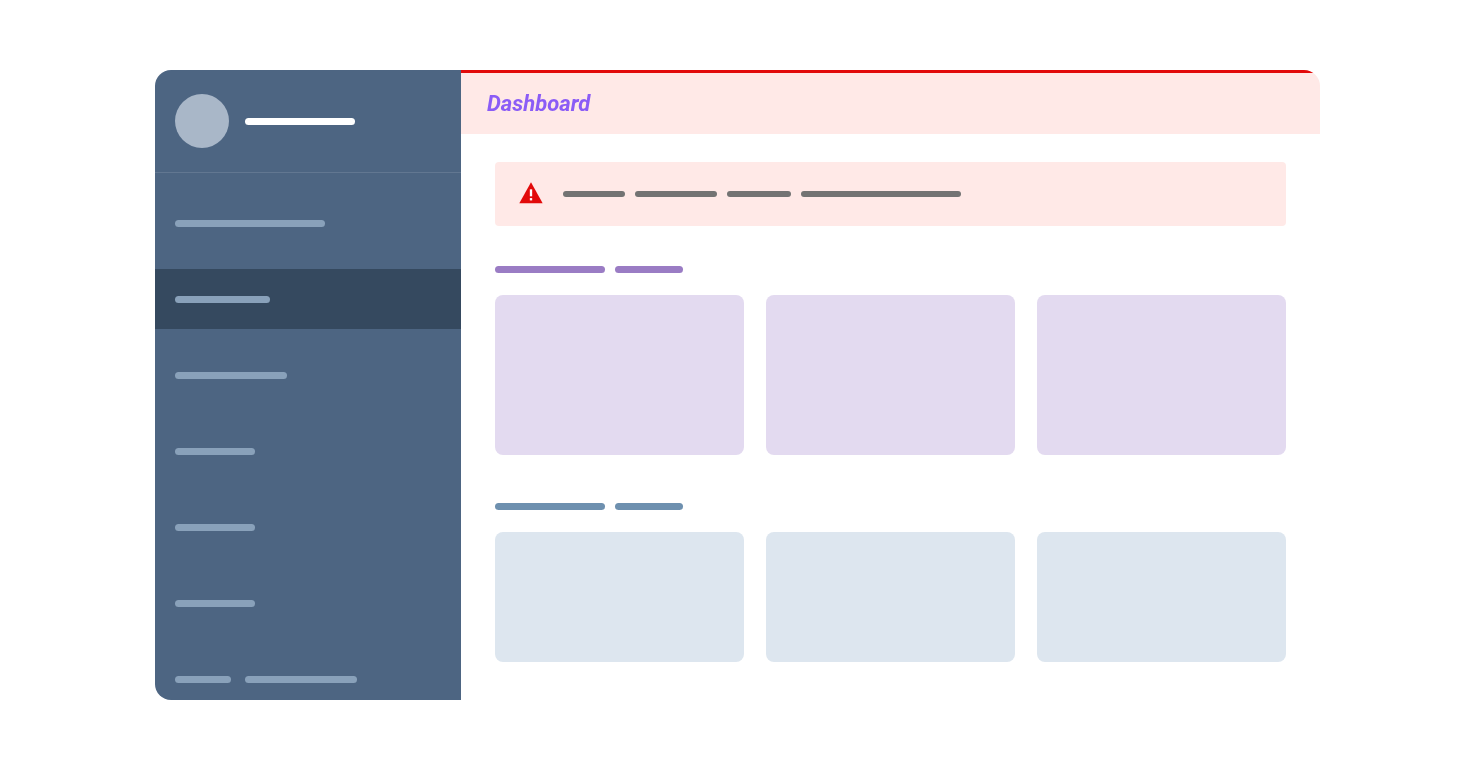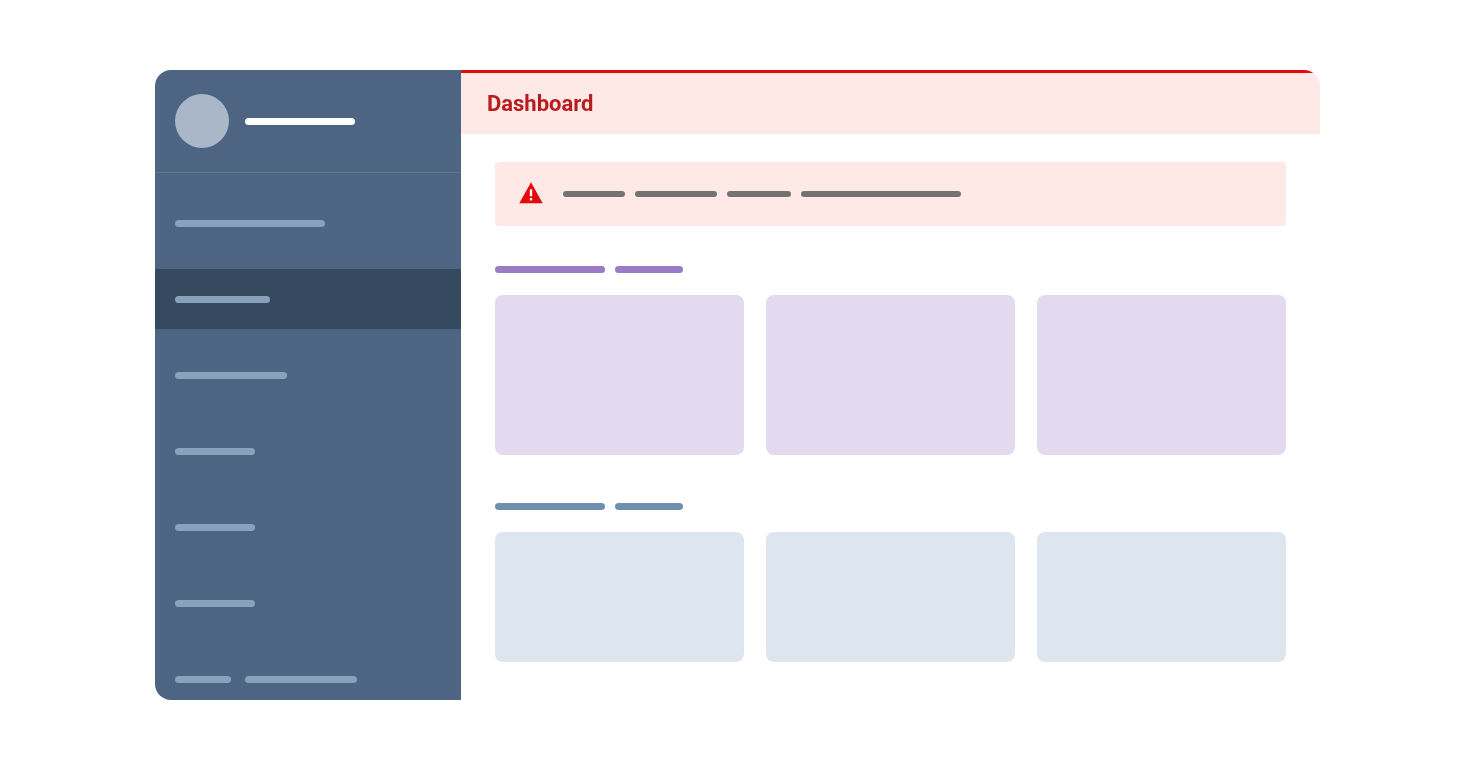--- a/index.html
+++ b/index.html
@@ -111,21 +111,22 @@
       background: #e20a0a;
       width: 100%;
     }
     .header-banner {
       background: #ffe9e7;
       padding: 18px 26px;
     }
     .header-title {
       font-size: 22px;
       font-weight: 700;
-      color: #b91c1c;
+      color: #8b5cf6;
+      font-style: italic;
     }
     .content {
       padding: 28px 34px 0 34px;
       overflow: hidden;
     }
     .alert-box {
       background: #ffe9e7;
       border-radius: 4px;
       padding: 18px 22px;
       display: flex;

